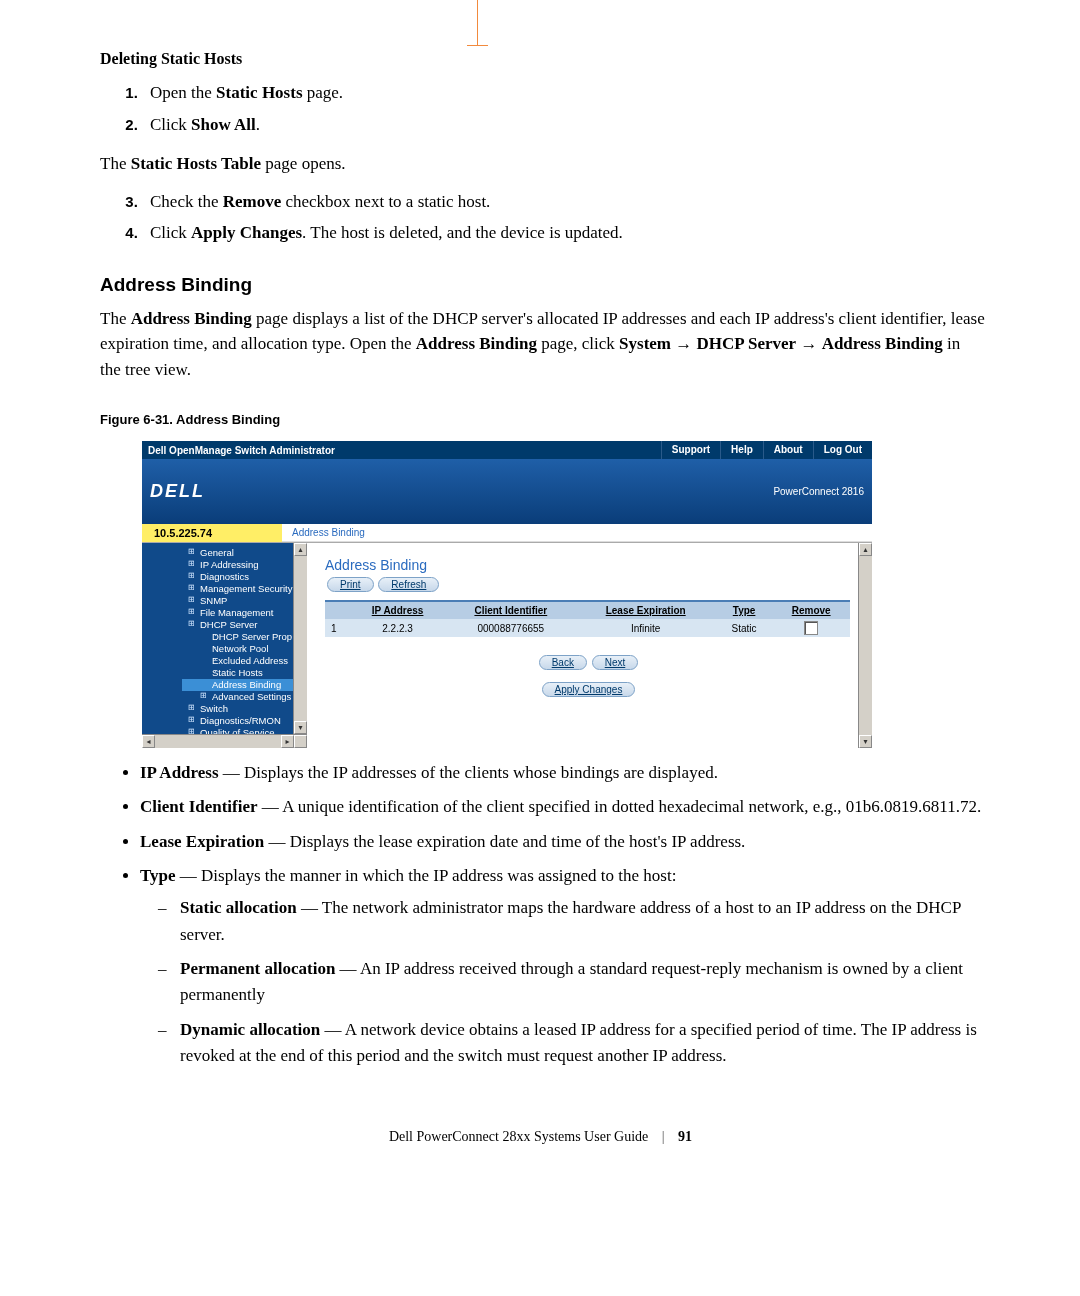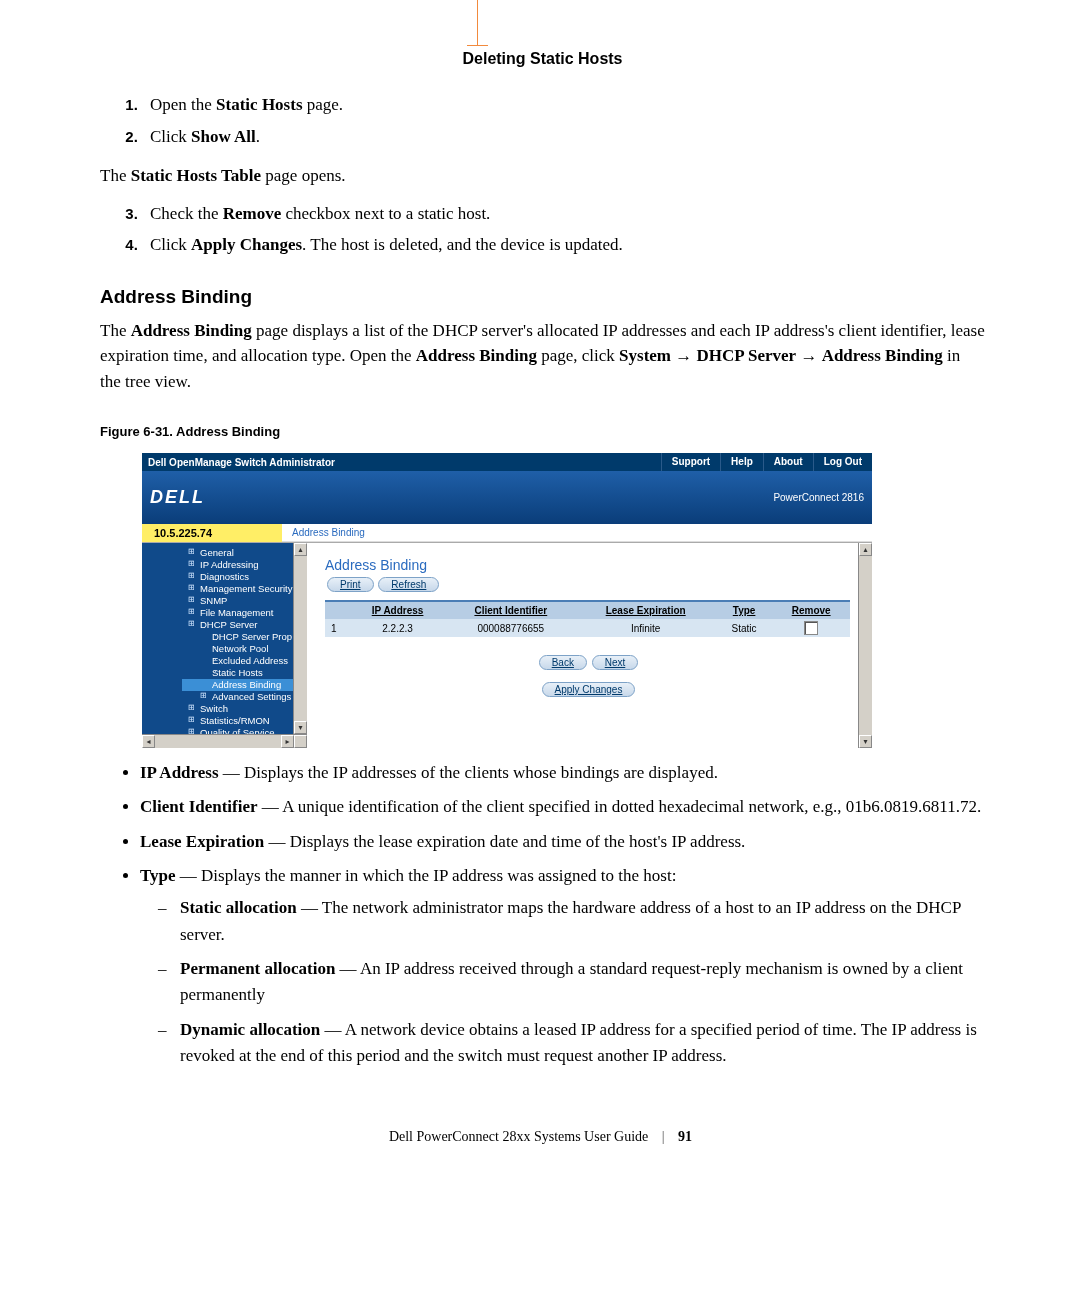--- a/index.html
+++ b/index.html
@@ -26,25 +26,24 @@
   }
   .center-crop-inner {
     position: absolute;
     left: -10px;
     bottom: 0;
     width: 21px;
     height: 1px;
     background: #f28a3d;
   }
   h4.section-mini {
-    font-family: Liberation Sans, sans-serif;
+    font-family: Liberation Serif, serif;
     font-weight: bold;
     font-size: 16px;
-    margin: 0 0 24px 0;
-    text-align: center;
+    margin: 0 0 12px 0;
   }
   ol.steps {
     margin: 0 0 14px 0;
     padding-left: 42px;
   }
   ol.steps li {
     padding-left: 8px;
     margin-bottom: 6px;
     font-size: 17px;
     line-height: 1.5;
@@ -94,21 +93,21 @@
     border-left: 1px solid #2a5a8a;
     height: 18px;
     line-height: 18px;
   }
   .ss-brandbar {
     background: linear-gradient(#1f5fa8, #0a3d79);
     height: 45px;
     display: flex;
     align-items: center;
     justify-content: space-between;
-    padding: 4px 8px;
+    padding: 10px 8px;
   }
   .ss-logo {
     color: #fff;
     font-family: Arial, sans-serif;
     font-weight: bold;
     font-size: 18px;
     letter-spacing: 2px;
     font-style: italic;
   }
   .ss-model { color: #fff; font-size: 10px; }
@@ -356,21 +355,21 @@
           <div class="tree-item">SNMP</div>
           <div class="tree-item">File Management</div>
           <div class="tree-item">DHCP Server</div>
           <div class="tree-item lv2 leaf">DHCP Server Prop</div>
           <div class="tree-item lv2 leaf">Network Pool</div>
           <div class="tree-item lv2 leaf">Excluded Address</div>
           <div class="tree-item lv2 leaf">Static Hosts</div>
           <div class="tree-item lv2 leaf sel">Address Binding</div>
           <div class="tree-item lv2">Advanced Settings</div>
           <div class="tree-item">Switch</div>
-          <div class="tree-item">Statistics/RMON</div>
+          <div class="tree-item">Diagnostics/RMON</div>
           <div class="tree-item">Quality of Service</div>
         </div>
         <div class="tree-sb">
           <div class="tree-sb-btn">▴</div>
           <div style="position:absolute;bottom:0;left:0;right:0;">
               <div class="tree-sb-btn">▾</div>
             </div>
         </div>
         <div class="tree-hscroll">
           <div class="tree-sb-btn" style="width:13px">◂</div>

